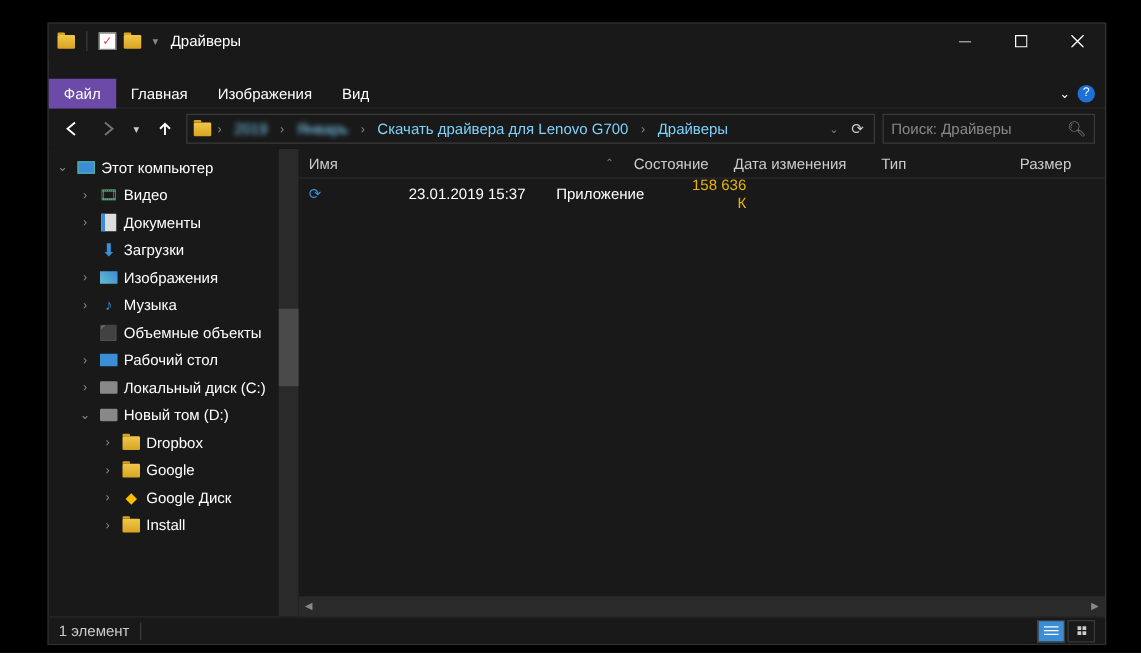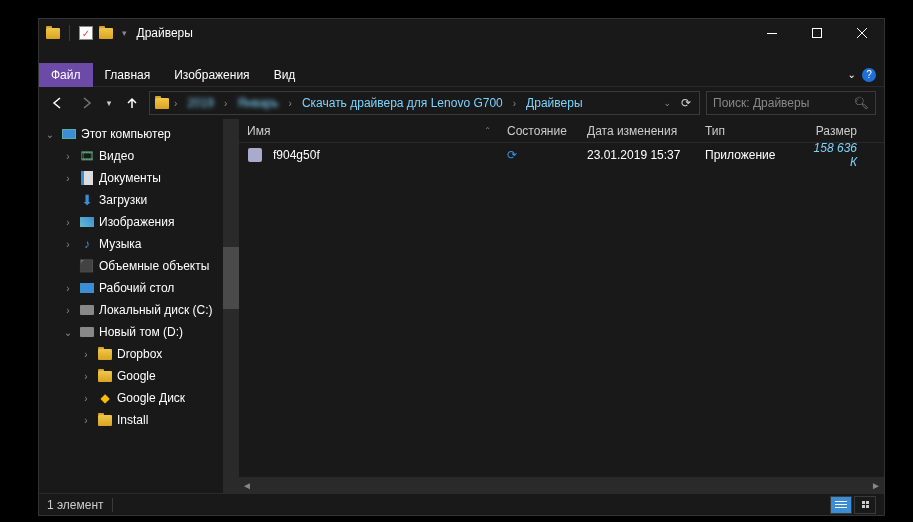--- a/index.html
+++ b/index.html
@@ -72,21 +72,21 @@
     .col-date { width: 118px; }
     .col-type { width: 108px; }
     .col-size { width: 60px; text-align: right; justify-content: flex-end; }
     .sort-arrow { font-size: 8px; color: #888; margin-left: auto; }
     .rows { flex: 1; }
     .row { display: flex; height: 24px; align-items: center; color: #fff; }
     .row .col { padding: 0 8px; }
     .file-ico { width: 16px; height: 16px; display: inline-flex; align-items: center; justify-content: center; margin-right: 6px; }
     .installer-ico { width: 14px; height: 14px; background: #aac; border-radius: 2px; position: relative; }
     .sync-ico { color: #3b8dd6; }
-    .row .col-size { color: #7dd3fc; font-style: italic; }
+    .row .col-size { color: #eab308; }
     
     .h-scroll { height: 16px; background: #2a2a2a; display: flex; align-items: center; }
     .h-left, .h-right { width: 16px; height: 16px; display: flex; align-items: center; justify-content: center; color: #888; font-size: 10px; }
     .h-track { flex: 1; }
     
     
     .statusbar { height: 22px; background: #191919; border-top: 1px solid #2a2a2a; display: flex; align-items: center; padding: 0 8px; color: #ccc; }
     .status-divider { width: 1px; height: 14px; background: #3a3a3a; margin: 0 8px; }
     .view-toggle { margin-left: auto; display: flex; gap: 2px; }
     .view-btn { width: 22px; height: 18px; display: flex; align-items: center; justify-content: center; border: 1px solid #3a3a3a; }
@@ -298,26 +298,20 @@
           </div>
         <div class="col col-type">
             <span>Тип</span>
           </div>
         <div class="col col-size">
             <span>Размер</span>
           </div>
       </div>
       <div class="rows">
         <div class="row">
-          <div class="col col-name">
-            <span class="file-ico">
-                <span class="installer-ico"></span>
-              </span>
-            <span>f904g50f</span>
-          </div>
           <div class="col col-state">
             <span class="sync-ico">⟳</span>
           </div>
           <div class="col col-date">23.01.2019 15:37</div>
           <div class="col col-type">Приложение</div>
           <div class="col col-size">158 636 К</div>
         </div>
       </div>
       <div class="h-scroll">
         <div class="h-left">◄</div>

